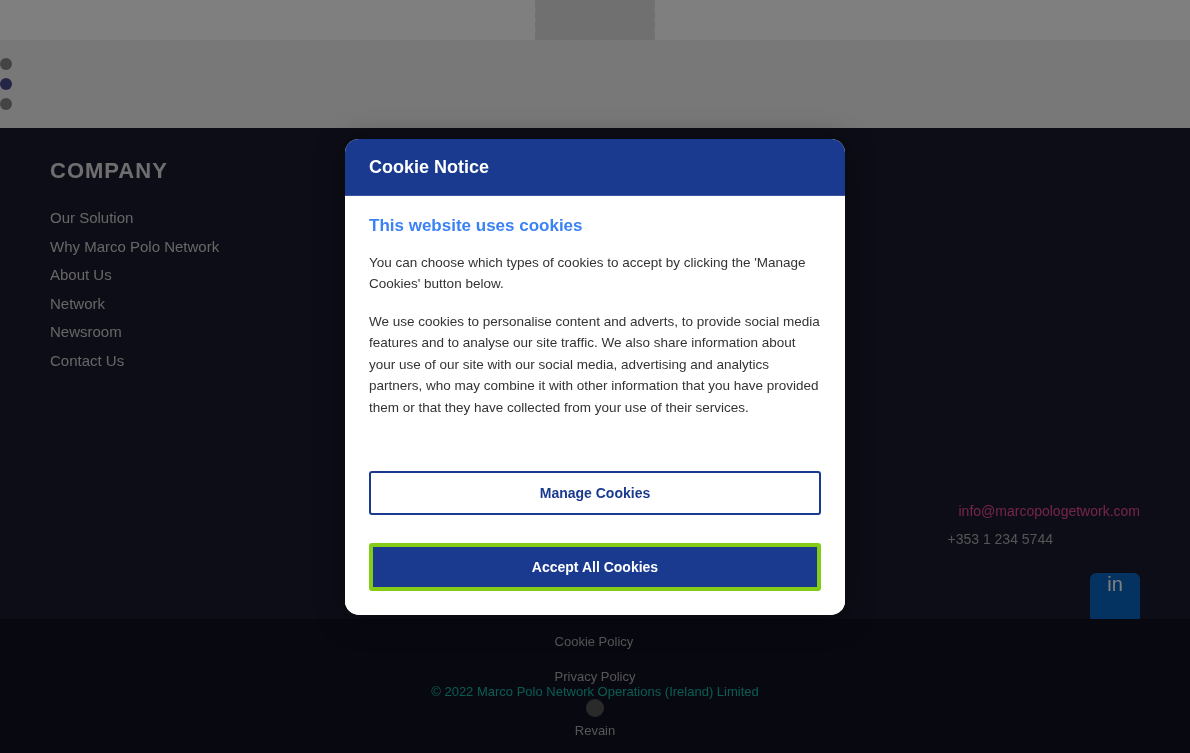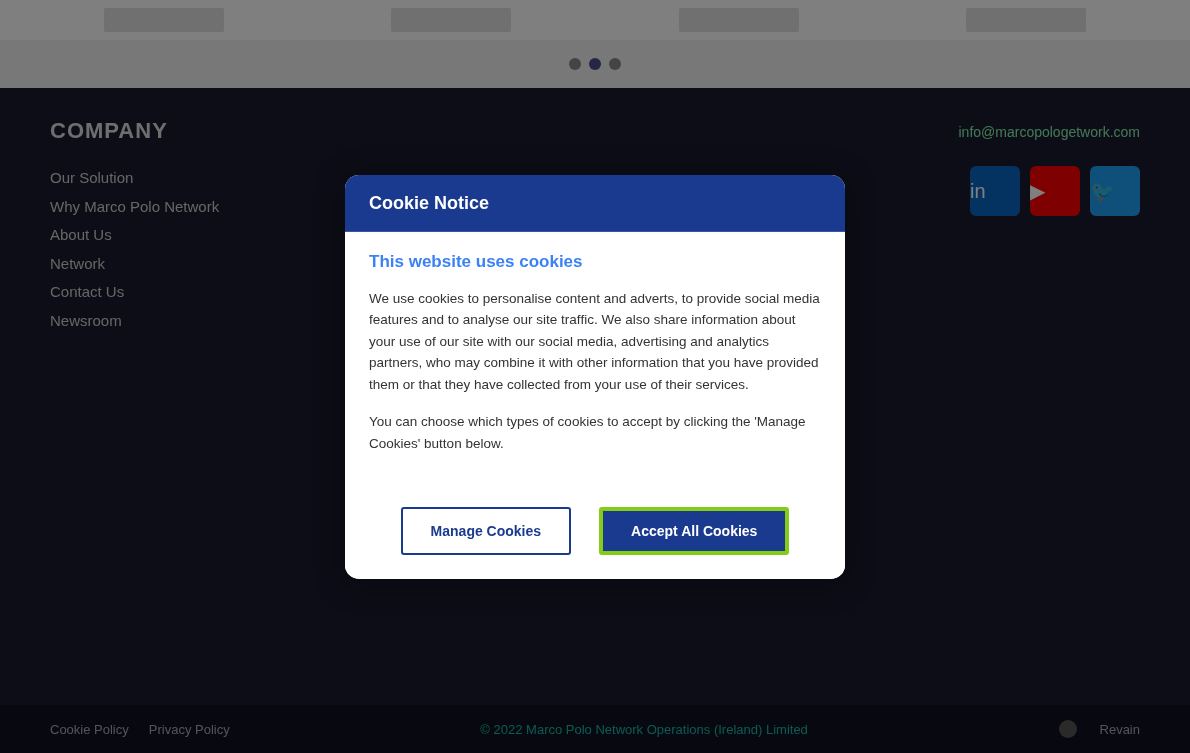--- a/index.html
+++ b/index.html
@@ -1,15 +1,15 @@
 <!DOCTYPE html>
 <html><head>
   <meta charset="utf-8">
   <style>
-    * { box-sizing: border-box; margin: 0; padding: 0; }
+    * { box-sizing: border-box; margin: 0; padding: 0; flex-direction: column; }
     body { font-family: Arial, sans-serif; background: #1a1a2e; width: 1190px; height: 753px; overflow: hidden; position: relative; }
 
     
     .logo-strip {
       background: #fff;
       height: 40px;
       display: flex;
       align-items: center;
       justify-content: space-around;
       padding: 0 20px;
@@ -92,21 +92,21 @@
     }
 
     .copyright {
       color: #14b8a6;
       font-size: 13px;
     }
 
     .revain-badge {
       display: flex;
       align-items: center;
-      gap: 23px;
+      gap: 6px;
       color: #aaa;
       font-size: 13px;
     }
 
     
     .overlay {
       position: absolute;
       top: 0; left: 0; right: 0; bottom: 0;
       background: rgba(0,0,0,0.5);
       z-index: 10;
@@ -237,21 +237,21 @@
       justify-content: flex-end;
     }
 
     .contact-block {
       color: #ccc;
       font-size: 14px;
       line-height: 2;
     }
 
     .contact-block .email {
-      color: #86efac;
+      color: #ec4899;
       margin-left: 11px;
     }
 
     .contact-block .phone {
       color: #aaa;
     }
   </style>
 </head>
 <body>
 
@@ -273,29 +273,30 @@
   </div>
 
   <div class="content-body">
     <div class="footer-col">
       <div class="footer-company-label">COMPANY</div>
       <nav>
         <span class="footer-nav-item">Our Solution</span>
         <span class="footer-nav-item">Why Marco Polo Network</span>
         <span class="footer-nav-item">About Us</span>
         <span class="footer-nav-item">Network</span>
+        <span class="footer-nav-item">Newsroom</span>
         <span class="footer-nav-item">Contact Us</span>
-        <span class="footer-nav-item">Newsroom</span>
       </nav>
     </div>
 
     <div class="right-panel">
       <div style="display:flex;flex-direction:column;align-items:flex-end;gap:20px;">
         <div class="contact-block">
           <div class="email">info@marcopologetwork.com</div>
+          <div class="phone">+353 1 234 5744</div>
         </div>
         <div class="social-section" style="position:relative;right:auto;bottom:auto;">
           <div class="social-icon linkedin">
             <span>in</span>
           </div>
           <div class="social-icon youtube">
             <span>▶</span>
           </div>
           <div class="social-icon twitter">
             <span>🐦</span>
@@ -319,20 +320,20 @@
 </div>
 
 <div class="overlay"></div>
 
 <div class="cookie-modal">
   <div class="cookie-modal-header">
     <span class="cookie-modal-title">Cookie Notice</span>
   </div>
   <div class="cookie-modal-body">
     <div class="cookie-modal-subtitle">This website uses cookies</div>
+    <p class="cookie-modal-text">You can choose which types of cookies to accept by clicking the 'Manage Cookies' button below.</p>
     <p class="cookie-modal-text">We use cookies to personalise content and adverts, to provide social media features and to analyse our site traffic. We also share information about your use of our site with our social media, advertising and analytics partners, who may combine it with other information that you have provided them or that they have collected from your use of their services.</p>
-    <p class="cookie-modal-text">You can choose which types of cookies to accept by clicking the 'Manage Cookies' button below.</p>
   </div>
   <div class="cookie-modal-footer">
     <button class="btn-manage">Manage Cookies</button>
     <button class="btn-accept">Accept All Cookies</button>
   </div>
 </div>
 
 </body></html>

